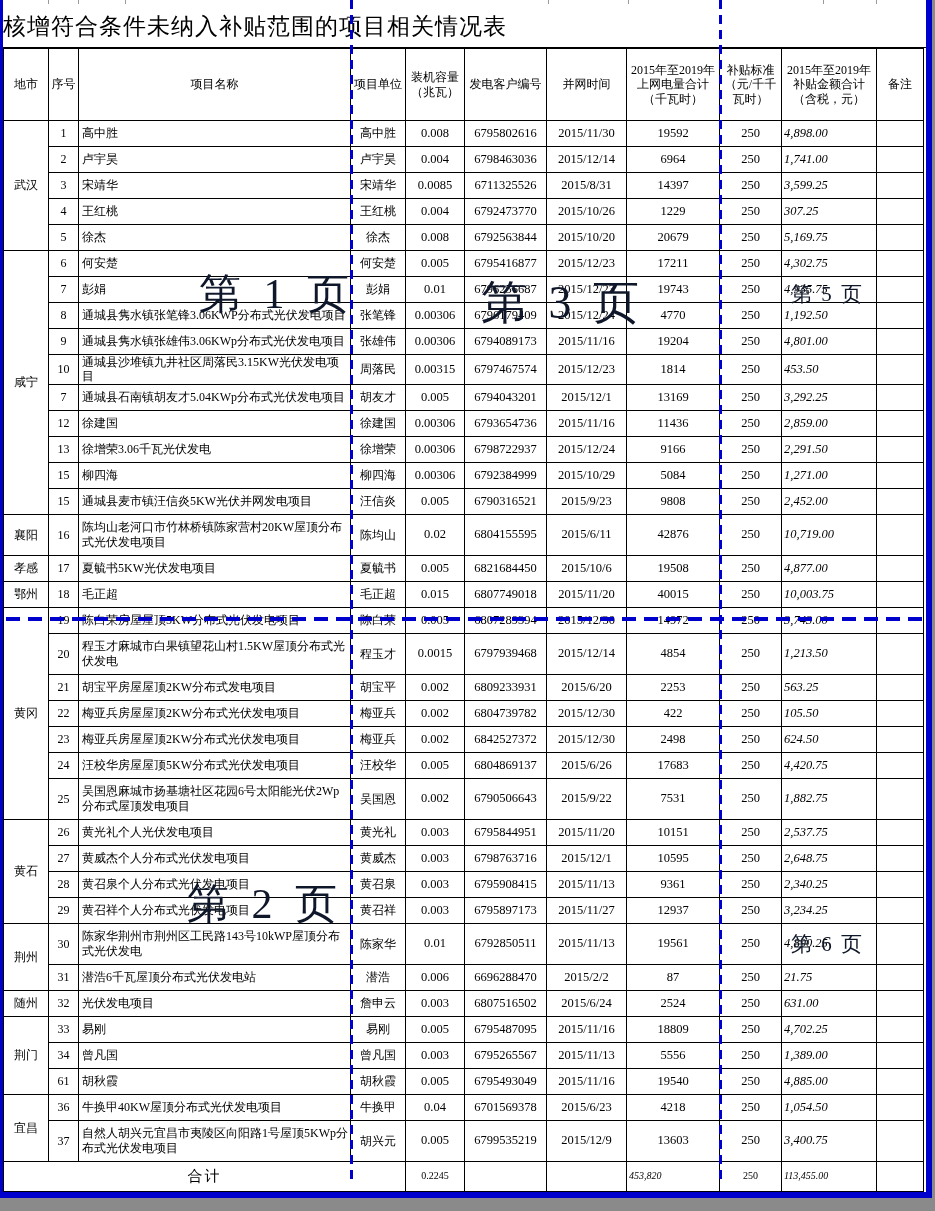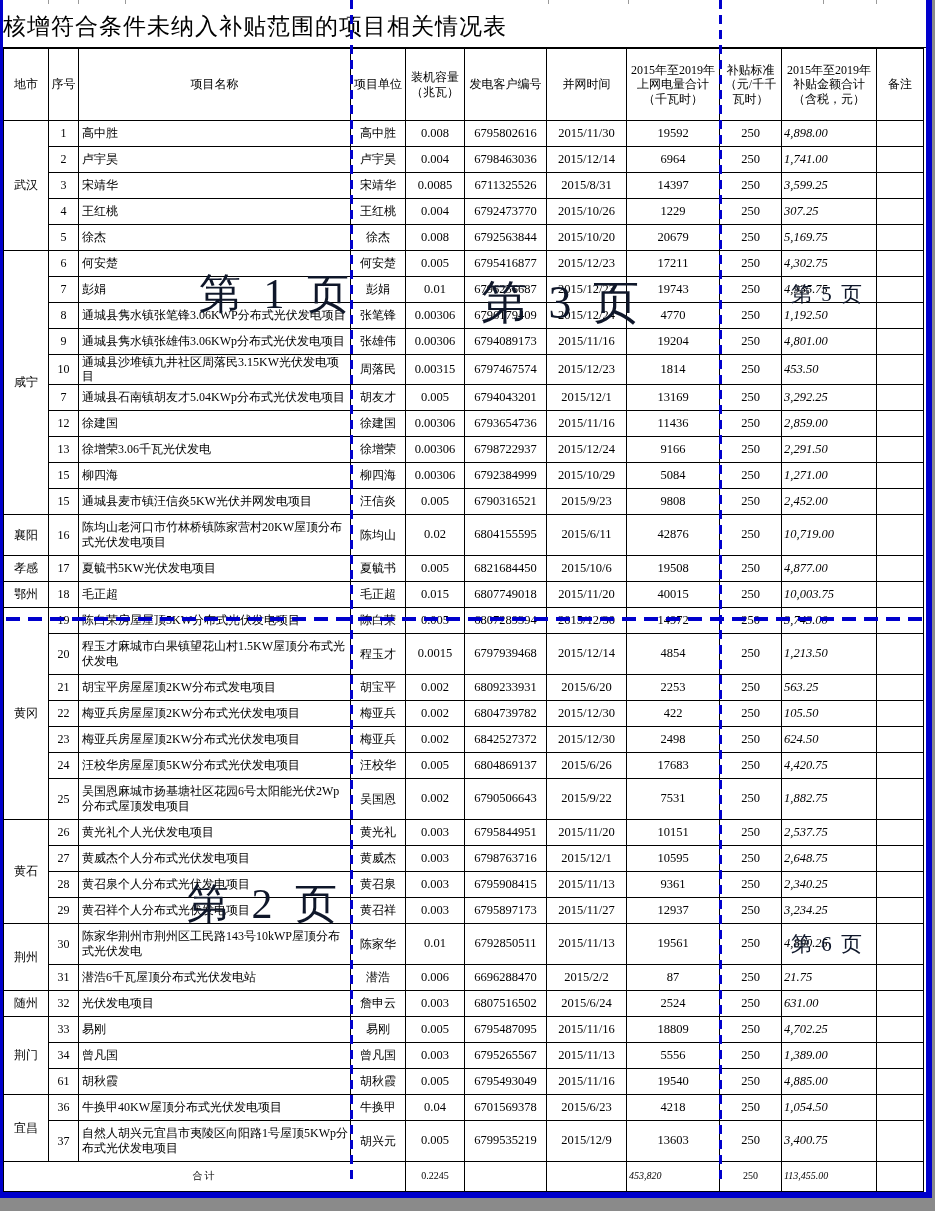--- a/index.html
+++ b/index.html
@@ -15,21 +15,21 @@
   td,th{border:1px solid #000;font-size:12px;font-weight:normal;padding:0 2px;overflow:hidden;
         line-height:1.2;vertical-align:middle;text-align:center;word-break:break-all;}
   thead tr{height:72px;}
   tbody tr{height:26px;}
   tbody tr.tall{height:41px;}
   td.name{text-align:left;padding-left:3px;}
   td.num{font-size:12.5px;}
   td.amt{text-align:left;padding-right:4px;font-size:12.5px;font-style:italic;}
   tr.total-row{height:30px;font-weight:bold;}
   tr.total-row td{font-size:10px;}
-  tr.total-row td.lbl{font-size:10px;letter-spacing:2px;}
+  tr.total-row td.lbl{font-size:15px;letter-spacing:2px;}
   
   .vdash{position:absolute;top:0;width:3px;pointer-events:none;
          background:repeating-linear-gradient(180deg,#0000cc 0 9px,rgba(0,0,0,0) 9px 15px);}
   .hdash{position:absolute;left:3px;height:4px;pointer-events:none;
          background:repeating-linear-gradient(90deg,#0000cc 0 14px,rgba(0,0,0,0) 14px 22px);}
   .wm{position:absolute;color:#0f172a;white-space:nowrap;pointer-events:none;
       font-family:"Liberation Serif","DejaVu Serif",serif;}
   .wm.big{font-size:42px;letter-spacing:6px;}
   .wm.mid{font-size:46px;letter-spacing:5px;}
   .wm.sml{font-size:21px;letter-spacing:2px;}

